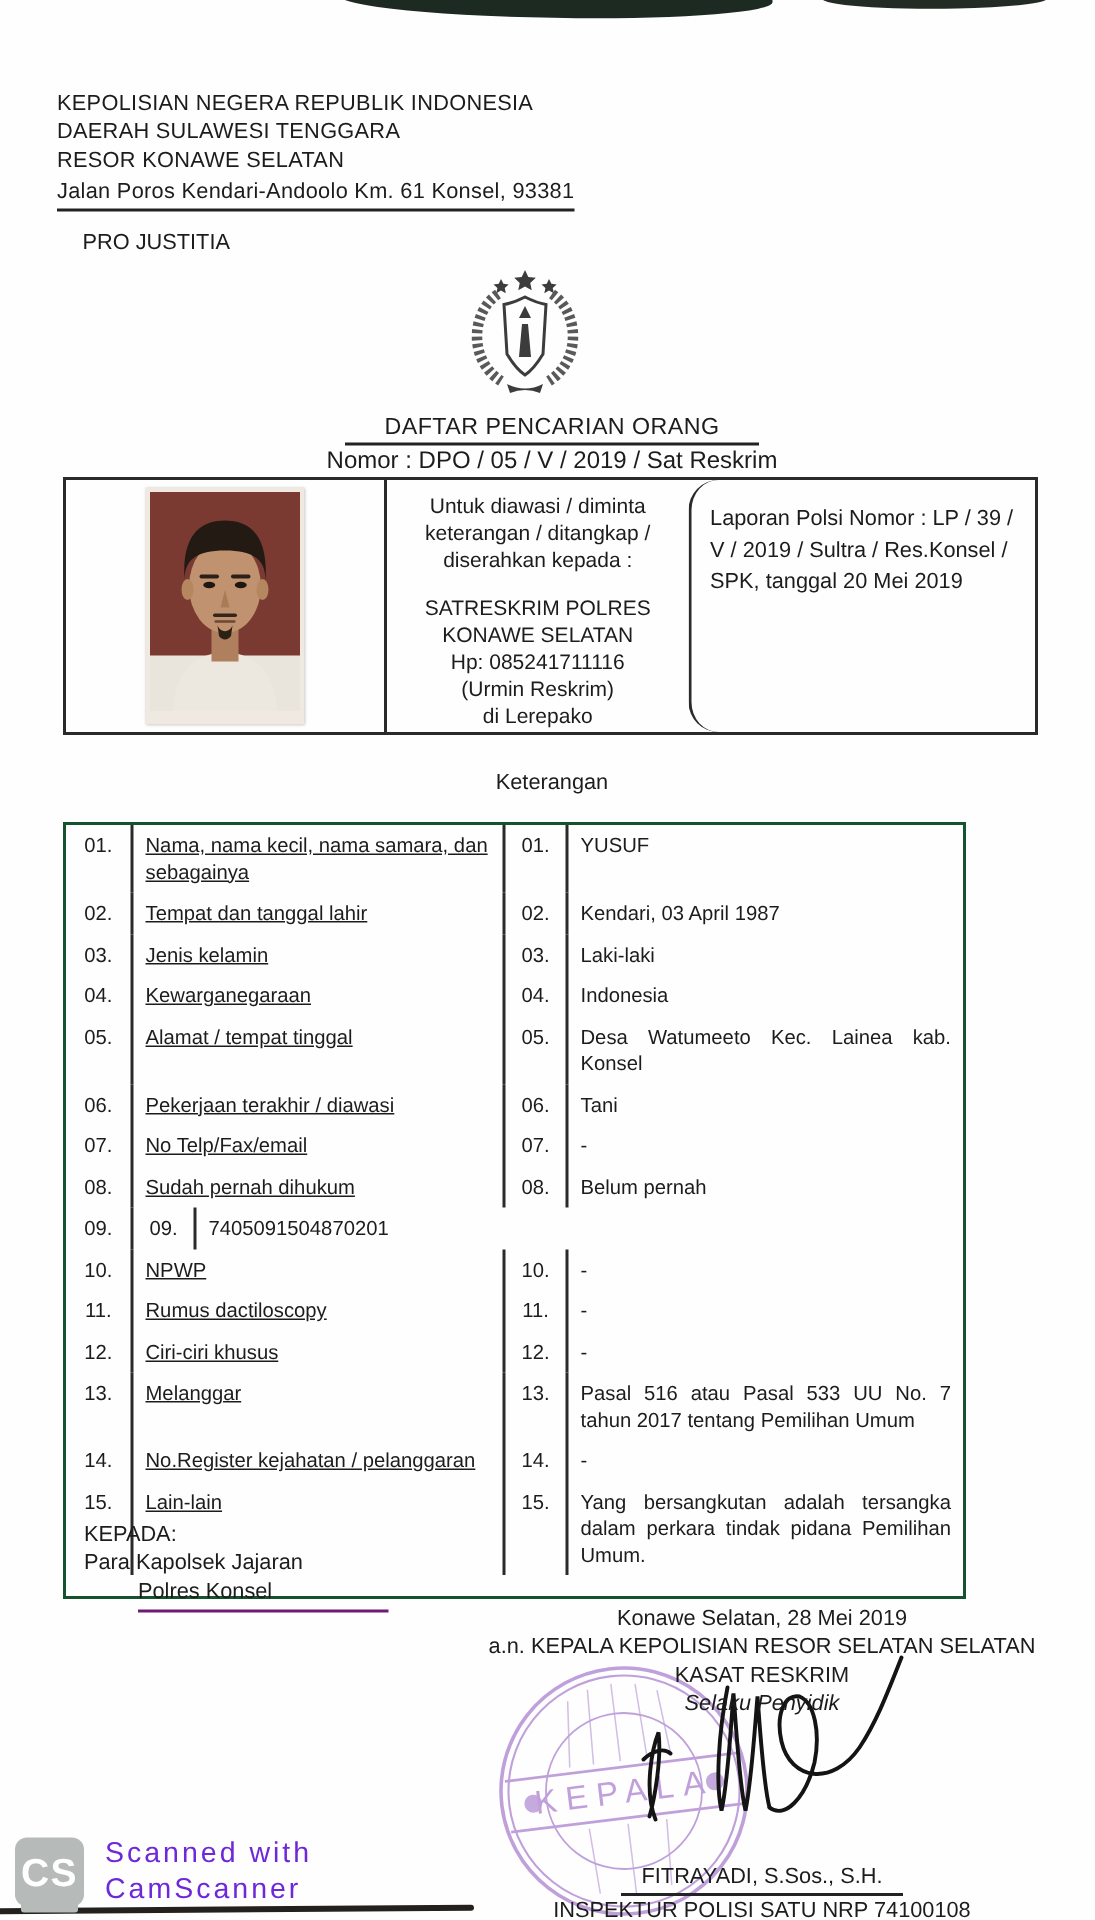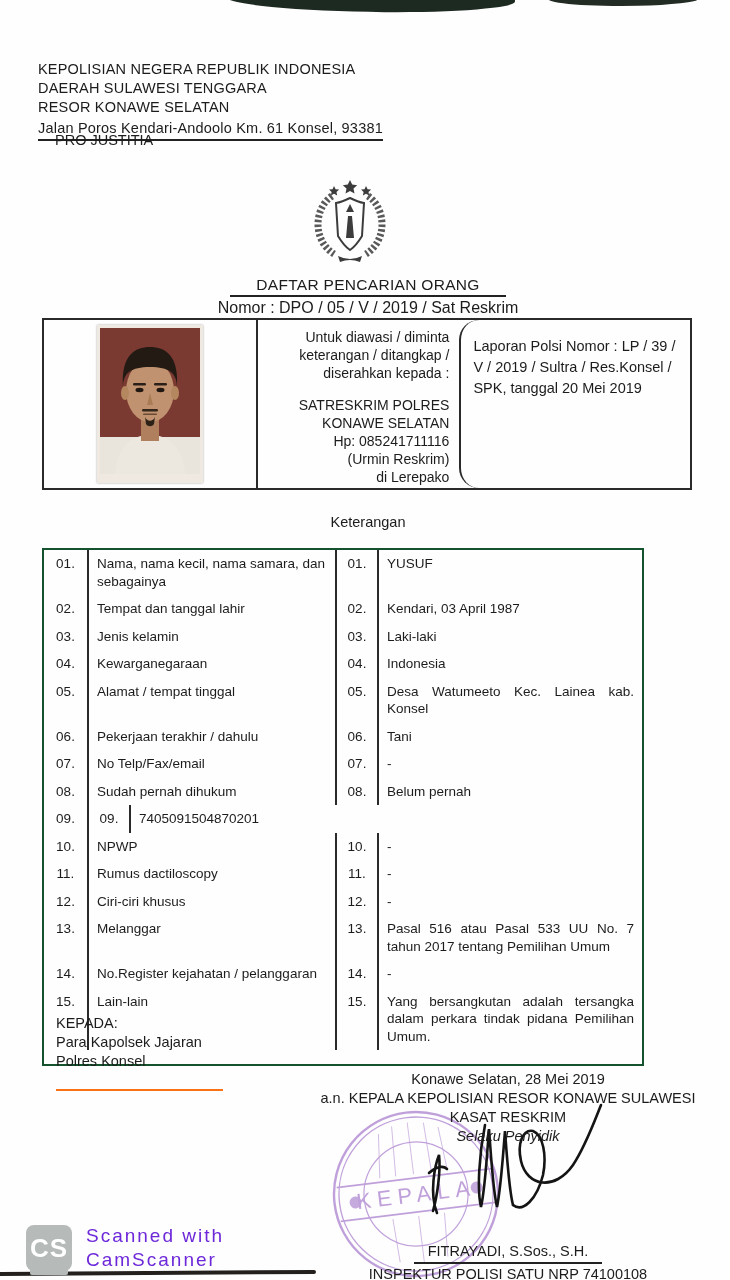--- a/index.html
+++ b/index.html
@@ -31,81 +31,81 @@
 
   
   .letterhead {
     position:absolute; top:60px; left:38px; width:440px;
     text-align:left; font-size:14.5px; line-height:19px; letter-spacing:.2px;
   }
   .letterhead .addr {
     display:inline-block; margin-top:2px; padding-bottom:1px;
     border-bottom:2px solid #222; font-size:14.5px;
   }
-  .pro-justitia { position:absolute; top:132px; left:55px; font-size:14.5px;text-align:right; }
+  .pro-justitia { position:absolute; top:154px; left:55px; font-size:14.5px;text-align:right; }
 
   
   .emblem { position:absolute; top:178px; left:300px; width:100px; height:92px; }
 
   
   .doc-title { position:absolute; top:276px; left:184px; width:368px; text-align:center; }
   .doc-title .t1 { display:inline-block; font-size:15.5px; letter-spacing:.3px;
     border-bottom:2px solid #222; padding:0 26px 1px 26px; }
   .doc-title .t2 { font-size:16px; margin-top:2px; }
 
   
   .subject-table {
     position:absolute; top:318px; left:42px; width:650px; height:172px;
     display:flex; border:2px solid #2a2a2a;
   }
   .subject-table .cell { border-left:2px solid #2a2a2a; }
   .subject-table .cell:first-child { border-left:none; }
   .cell-photo { width:213px; display:flex; align-items:center; justify-content:center; }
-  .cell-instruction { width:205px; text-align:right; font-size:14px; line-height:18px; padding:8px 10px; }
+  .cell-instruction { width:205px; text-align:center; font-size:14px; line-height:18px; padding:8px 10px; }
   .cell-instruction .unit { margin-top:14px; }
   .cell-report { width:232px; font-size:14.5px; line-height:21px; padding:16px 10px 8px 12px;border-radius:20px; }
 
   .photo-frame { width:106px; height:158px; background:#efe9e2; box-shadow:0 0 2px rgba(0,0,0,.35); }
 
   
   .keterangan-heading { position:absolute; top:514px; left:184px; width:368px; text-align:center; font-size:14.5px; }
 
   
   .ktable {
     position:absolute; top:548px; left:42px; width:602px;
     border:2px solid #14532d;
     display:flex; flex-direction:column;
     padding-bottom:14px;
   }
   .krow { display:flex; align-items:stretch; }
   .krow .c { padding:5px 6px 5px 8px; font-size:13.5px; line-height:17.5px; }
   .krow .no   { width:43px;  text-align:center; padding-left:2px; padding-right:2px; }
-  .krow .label{ width:248px; border-left:2px solid #2a2a2a; }
+  .krow .label{ width:248px; border-left:2px solid #2a2a2a;text-decoration:underline; }
   .krow .no2  { width:42px;  border-left:2px solid #2a2a2a; text-align:center; padding-left:2px; padding-right:2px; }
   .krow .value{ flex:1; border-left:2px solid #2a2a2a; text-align:justify; padding-right:8px; }
 
   
   .kepada { position:absolute; top:1014px; left:56px; font-size:14.5px; line-height:19px; }
-  .kepada .u { display:inline-block; border-bottom:2px solid #f97316; padding-bottom:18px; padding-right:78px; }
+  .kepada .u { display:inline-block; border-bottom:2px solid #701a75; padding-bottom:2px; padding-right:78px;margin-left:36px; }
 
   
   .sigblock { position:absolute; top:1070px; left:296px; width:424px; text-align:center; font-size:14.5px; line-height:19px; }
   .sigblock .role { font-style:italic; }
   .sig-space { height:96px; position:relative; }
   .sig-name { display:inline-block; border-bottom:2px solid #222; padding:0 14px 1px 14px; }
   .sig-rank { display:inline-block; border-bottom:2px solid #3a3a3a; padding-bottom:2px; margin-top:1px; }
 
   .stamp {
     position:absolute; top:1108px; left:330px; width:172px; height:172px;
     opacity:.55; transform:rotate(-7deg);
   }
   .signature-ink { position:absolute; top:1095px; left:415px; width:200px; height:145px; }
 
   
-  .cam-footer { position:absolute; left:26px; top:1224px; display:flex; align-items:center; }
+  .cam-footer { position:absolute; left:10px; top:1224px; display:flex; align-items:center; }
   .cam-logo {
     width:46px; height:46px; background:#b6bbba; border-radius:8px;
     position:relative; display:flex; align-items:center; justify-content:center;
   }
   .cam-logo::after {
     content:""; position:absolute; left:4px; right:4px; bottom:-4px; height:8px;
     background:#b6bbba; border-radius:2px;
   }
   .cam-logo span { color:#fff; font-weight:bold; font-size:26px; letter-spacing:1px; }
   .cam-text { margin-left:14px; color:#6d28d9; font-size:19px; line-height:24px; letter-spacing:2px; }
@@ -231,21 +231,21 @@
           <div class="c value">Indonesia</div>
         </div>
         <div class="krow">
           <div class="c no">05.</div>
           <div class="c label">Alamat / tempat tinggal</div>
           <div class="c no2">05.</div>
           <div class="c value">Desa Watumeeto Kec. Lainea kab. Konsel</div>
         </div>
         <div class="krow">
           <div class="c no">06.</div>
-          <div class="c label">Pekerjaan terakhir / dahulu</div>
+          <div class="c label">Pekerjaan terakhir / diawasi</div>
           <div class="c no2">06.</div>
           <div class="c value">Tani</div>
         </div>
         <div class="krow">
           <div class="c no">07.</div>
           <div class="c label">No Telp/Fax/email</div>
           <div class="c no2">07.</div>
           <div class="c value">-</div>
         </div>
         <div class="krow">
@@ -337,21 +337,21 @@
       <g stroke="#141414" stroke-width="2.6" fill="none" stroke-linecap="round">
         <path d="M22,118 C14,98 20,70 24,60 C26,76 22,102 18,116 M14,78 C20,72 28,70 32,74"></path>
         <path d="M70,30 C64,60 62,95 66,112 C70,95 72,60 74,34 C76,60 78,96 82,112 C86,92 88,60 90,36 C92,62 94,95 98,110"></path>
         <path d="M98,110 C108,118 122,104 128,80 C132,60 128,40 118,36 C108,34 102,48 106,66 C112,92 140,96 158,70 C170,52 178,30 186,10"></path>
       </g>
     </svg>
   </div>
 
   <div class="sigblock">
     <div>Konawe Selatan, 28 Mei 2019</div>
-    <div>a.n. KEPALA KEPOLISIAN RESOR KONAWE SULAWESI</div>
+    <div>a.n. KEPALA KEPOLISIAN RESOR SELATAN SELATAN</div>
     <div>KASAT RESKRIM</div>
     <div class="role">Selaku Penyidik</div>
     <div class="sig-space"></div>
     <div><span class="sig-name">FITRAYADI, S.Sos., S.H.</span></div>
     <div><span class="sig-rank">INSPEKTUR POLISI SATU NRP 74100108</span></div>
   </div>
 
   <div class="cam-footer">
     <div class="cam-logo">
       <span>CS</span>

